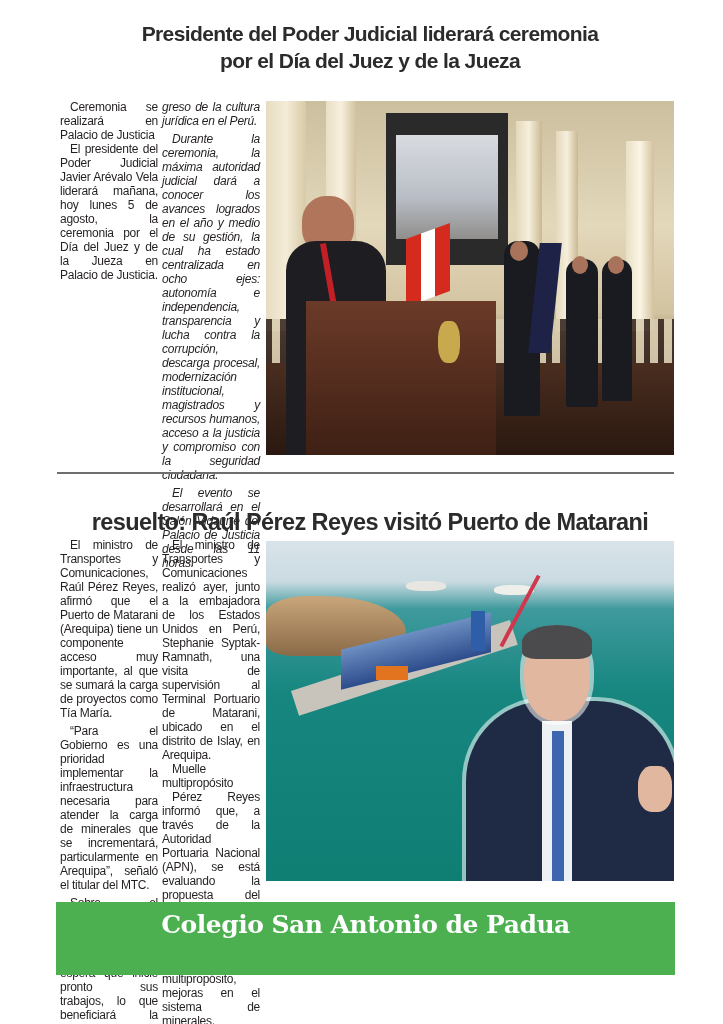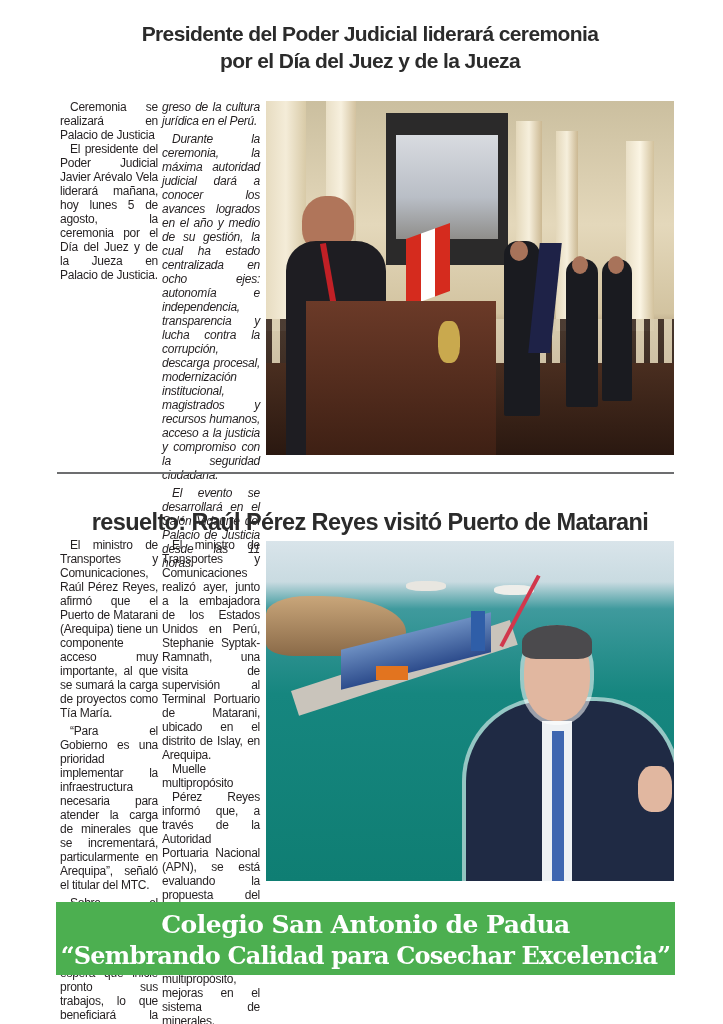--- a/index.html
+++ b/index.html
@@ -138,14 +138,13 @@
   <div class="abs" style="left:200px;top:160px;width:210px;height:180px;border-radius:80px 80px 0 0;background:#1f2a44;box-shadow:0 0 0 4px rgba(255,255,255,0.55);"></div>
   <div class="abs" style="left:276px;top:180px;width:30px;height:160px;background:#eef1f4;"></div>
   <div class="abs" style="left:286px;top:190px;width:12px;height:150px;background:#3e66b0;"></div>
   <div class="abs" style="left:258px;top:88px;width:66px;height:92px;border-radius:45%;background:#e1b7a0;box-shadow:0 0 0 4px rgba(255,255,255,0.55);"></div>
   <div class="abs" style="left:256px;top:84px;width:70px;height:34px;border-radius:50% 50% 20% 20%;background:#4b4a4d;"></div>
   <div class="abs" style="left:372px;top:225px;width:34px;height:46px;border-radius:40%;background:#e1b7a0;"></div>
 </div>
 
 <div class="banner">
   <div class="l1">Colegio San Antonio de Padua</div>
-  <div class="l2">“Sembrando Calidad para Cosechar Excelencia”</div>
 </div>
 
 </body></html>

